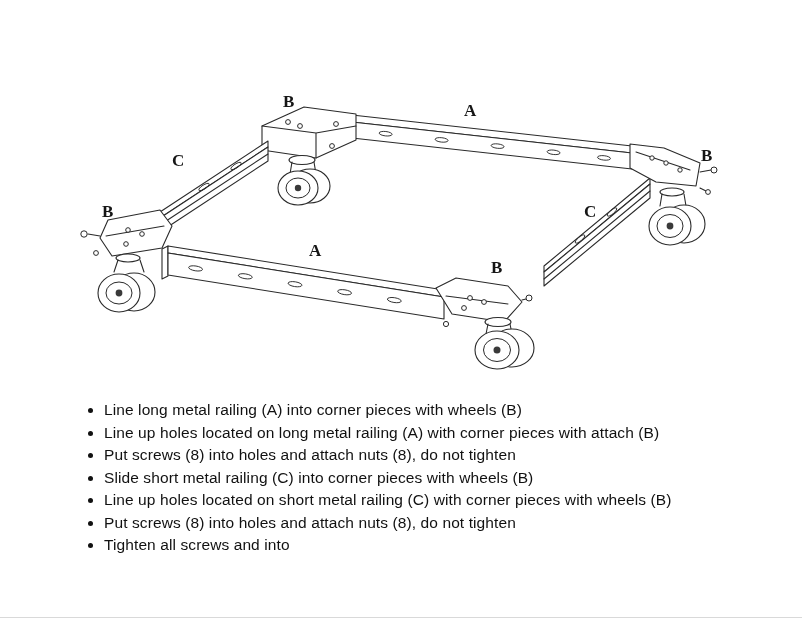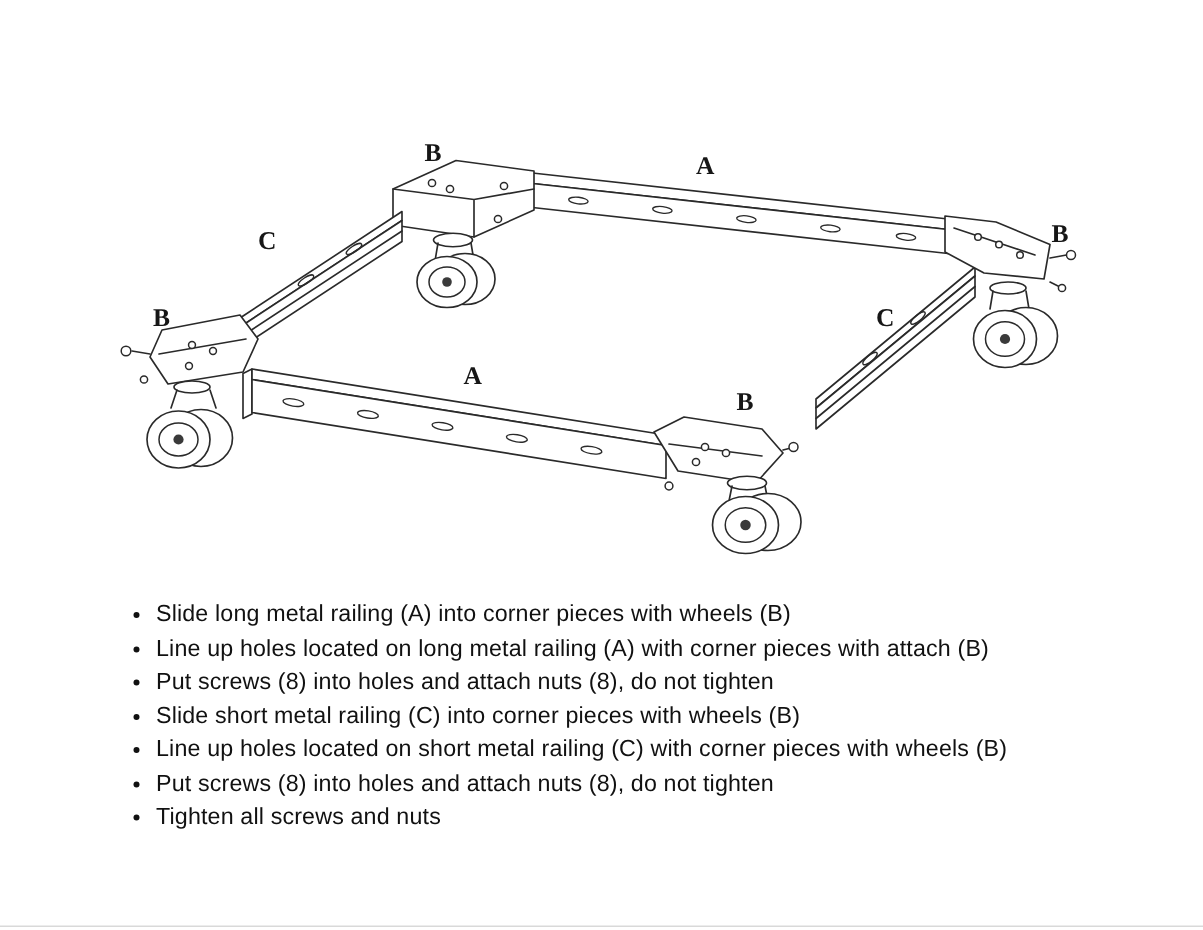--- a/index.html
+++ b/index.html
@@ -170,23 +170,23 @@
   <text class="lbl" x="701" y="161">B</text>
   <text class="lbl" x="102" y="217">B</text>
   <text class="lbl" x="584" y="217">C</text>
   <text class="lbl" x="309" y="256">A</text>
   <text class="lbl" x="491" y="273">B</text>
 </svg>
 </div>
 
 <div class="instructions">
   <ul>
-    <li>Slide long metal railing (A) into corner pieces with wheels (B)</li>
+    <li>Line long metal railing (A) into corner pieces with wheels (B)</li>
     <li>Line up holes located on long metal railing (A) with corner pieces with attach (B)</li>
     <li>Put screws (8) into holes and attach nuts (8), do not tighten</li>
     <li>Slide short metal railing (C) into corner pieces with wheels (B)</li>
     <li>Line up holes located on short metal railing (C) with corner pieces with wheels (B)</li>
     <li>Put screws (8) into holes and attach nuts (8), do not tighten</li>
-    <li>Tighten all screws and nuts</li>
+    <li>Tighten all screws and into</li>
   </ul>
 </div>
 
 <div class="page-bottom-edge"></div>
 
 </body></html>

